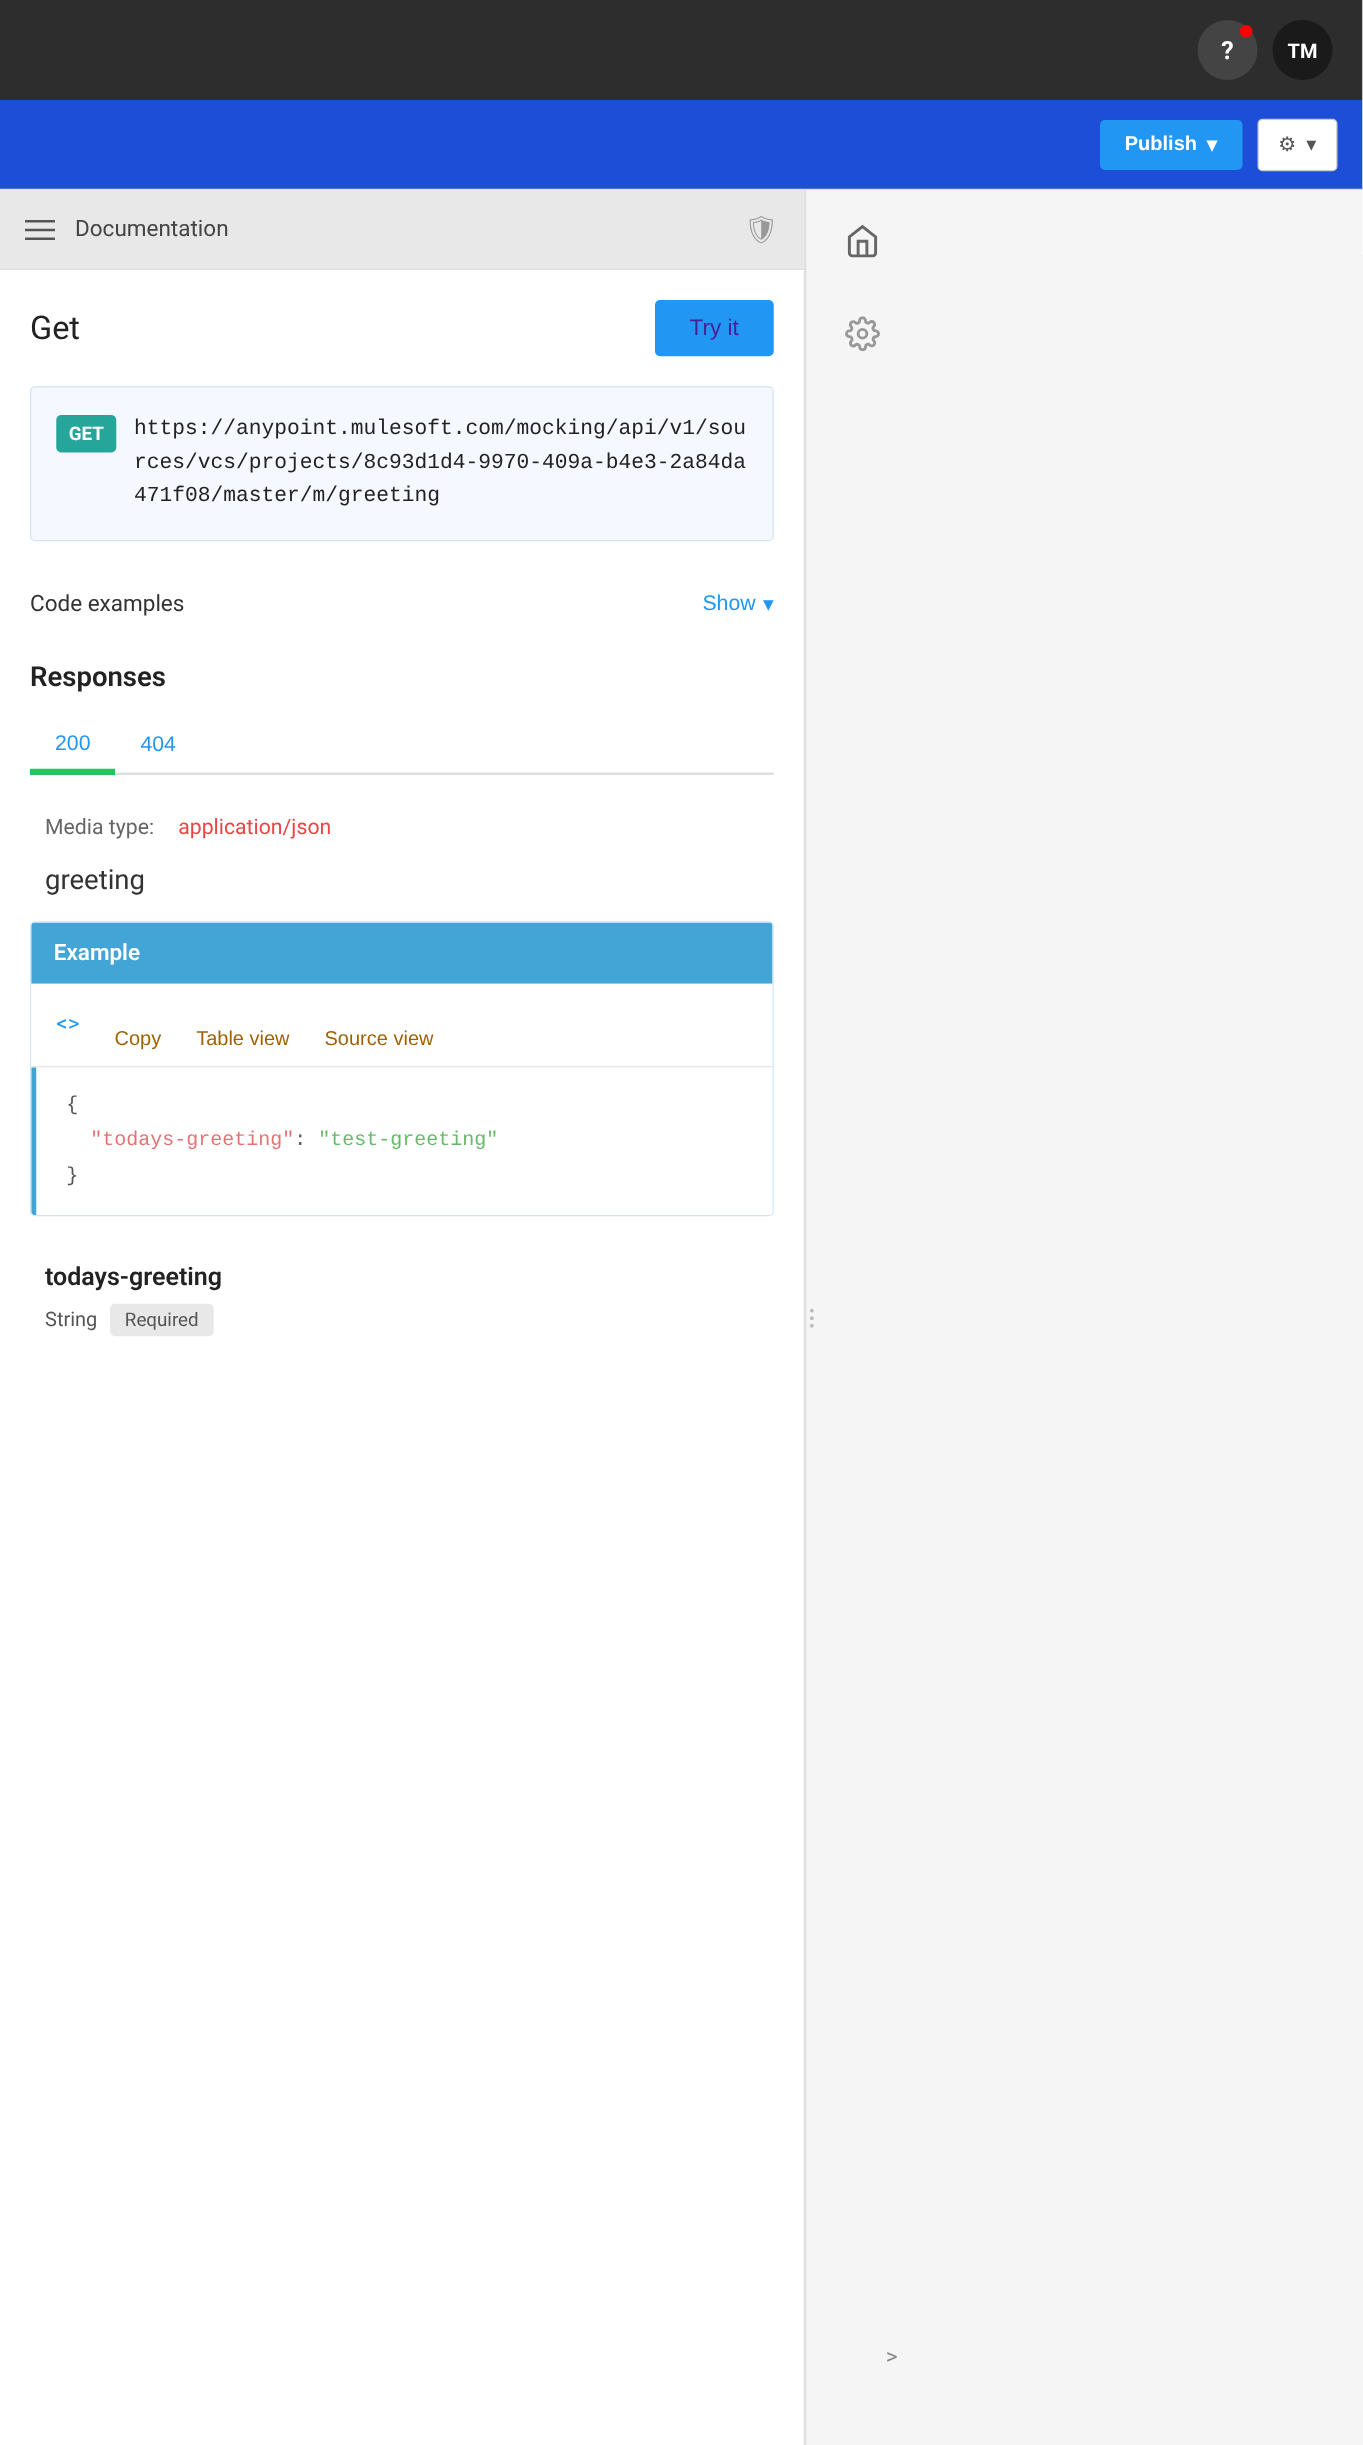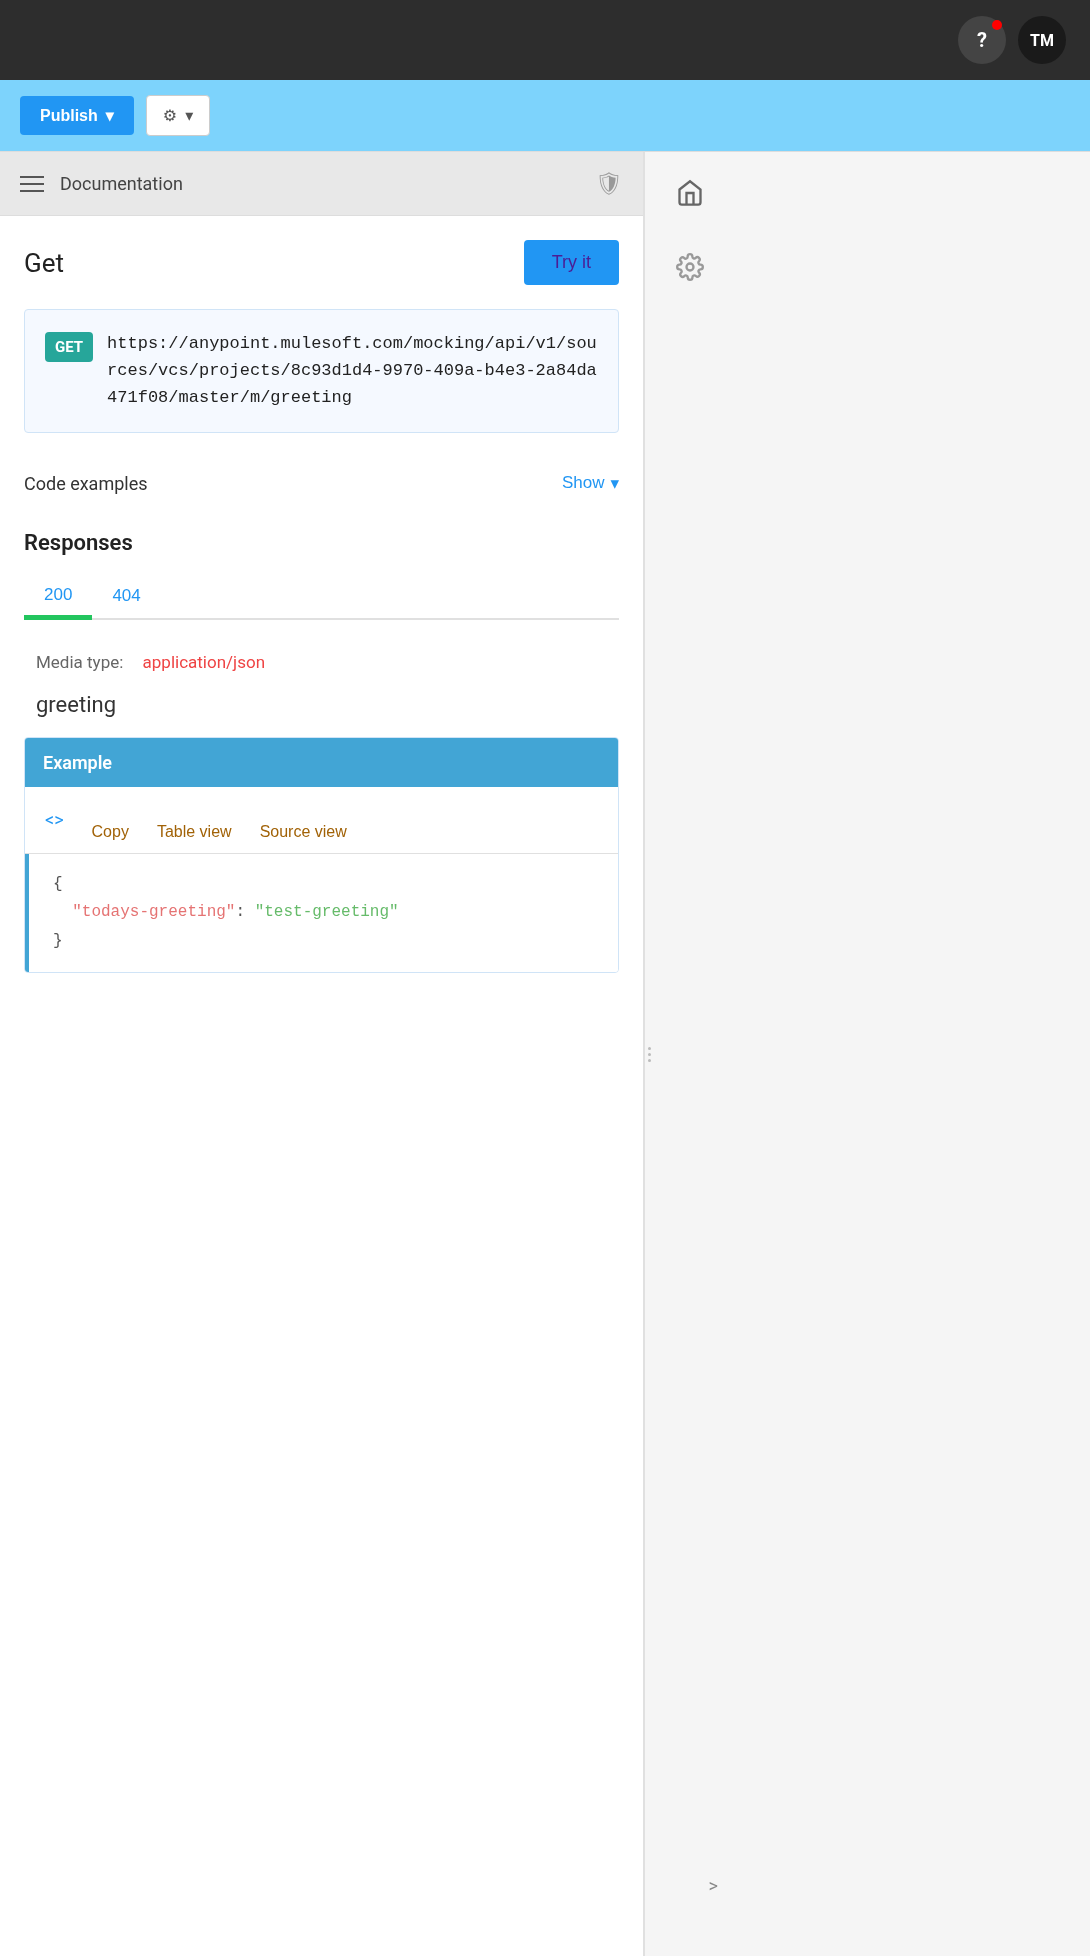--- a/index.html
+++ b/index.html
@@ -54,24 +54,25 @@
       align-items: center;
       justify-content: center;
       color: white;
       font-weight: bold;
       font-size: 16px;
       cursor: pointer;
     }
 
     
     .action-bar {
-      background: #7dd3fc;
+      background: #1d4ed8;
       height: 72px;
       display: flex;
       align-items: center;
+      justify-content: flex-end;
       padding: 0 20px;
       gap: 12px;
       border-bottom: 1px solid #ddd;
     }
     .publish-btn {
       background: #2196F3;
       color: white;
       border: none;
       border-radius: 4px;
       padding: 10px 20px;
@@ -530,20 +531,27 @@
             <button class="toolbar-btn">Table view</button>
             <button class="toolbar-btn">Source view</button>
           </div>
           <div class="example-code">
             <div><span class="json-brace">{</span></div>
             <div>&nbsp;&nbsp;<span class="json-key">"todays-greeting"</span><span class="json-brace">: </span><span class="json-value">"test-greeting"</span></div>
             <div><span class="json-brace">}</span></div>
           </div>
         </div>
 
+        <div class="schema-section">
+          <div class="schema-field-name">todays-greeting</div>
+          <div class="schema-field-types">
+            <span class="type-label">String</span>
+            <span class="required-badge">Required</span>
+          </div>
+        </div>
       </div>
 
     </div>
   </div>
 
   <div class="right-sidebar">
     <div class="drag-handle">
       <div class="drag-dot"></div>
       <div class="drag-dot"></div>
       <div class="drag-dot"></div>

